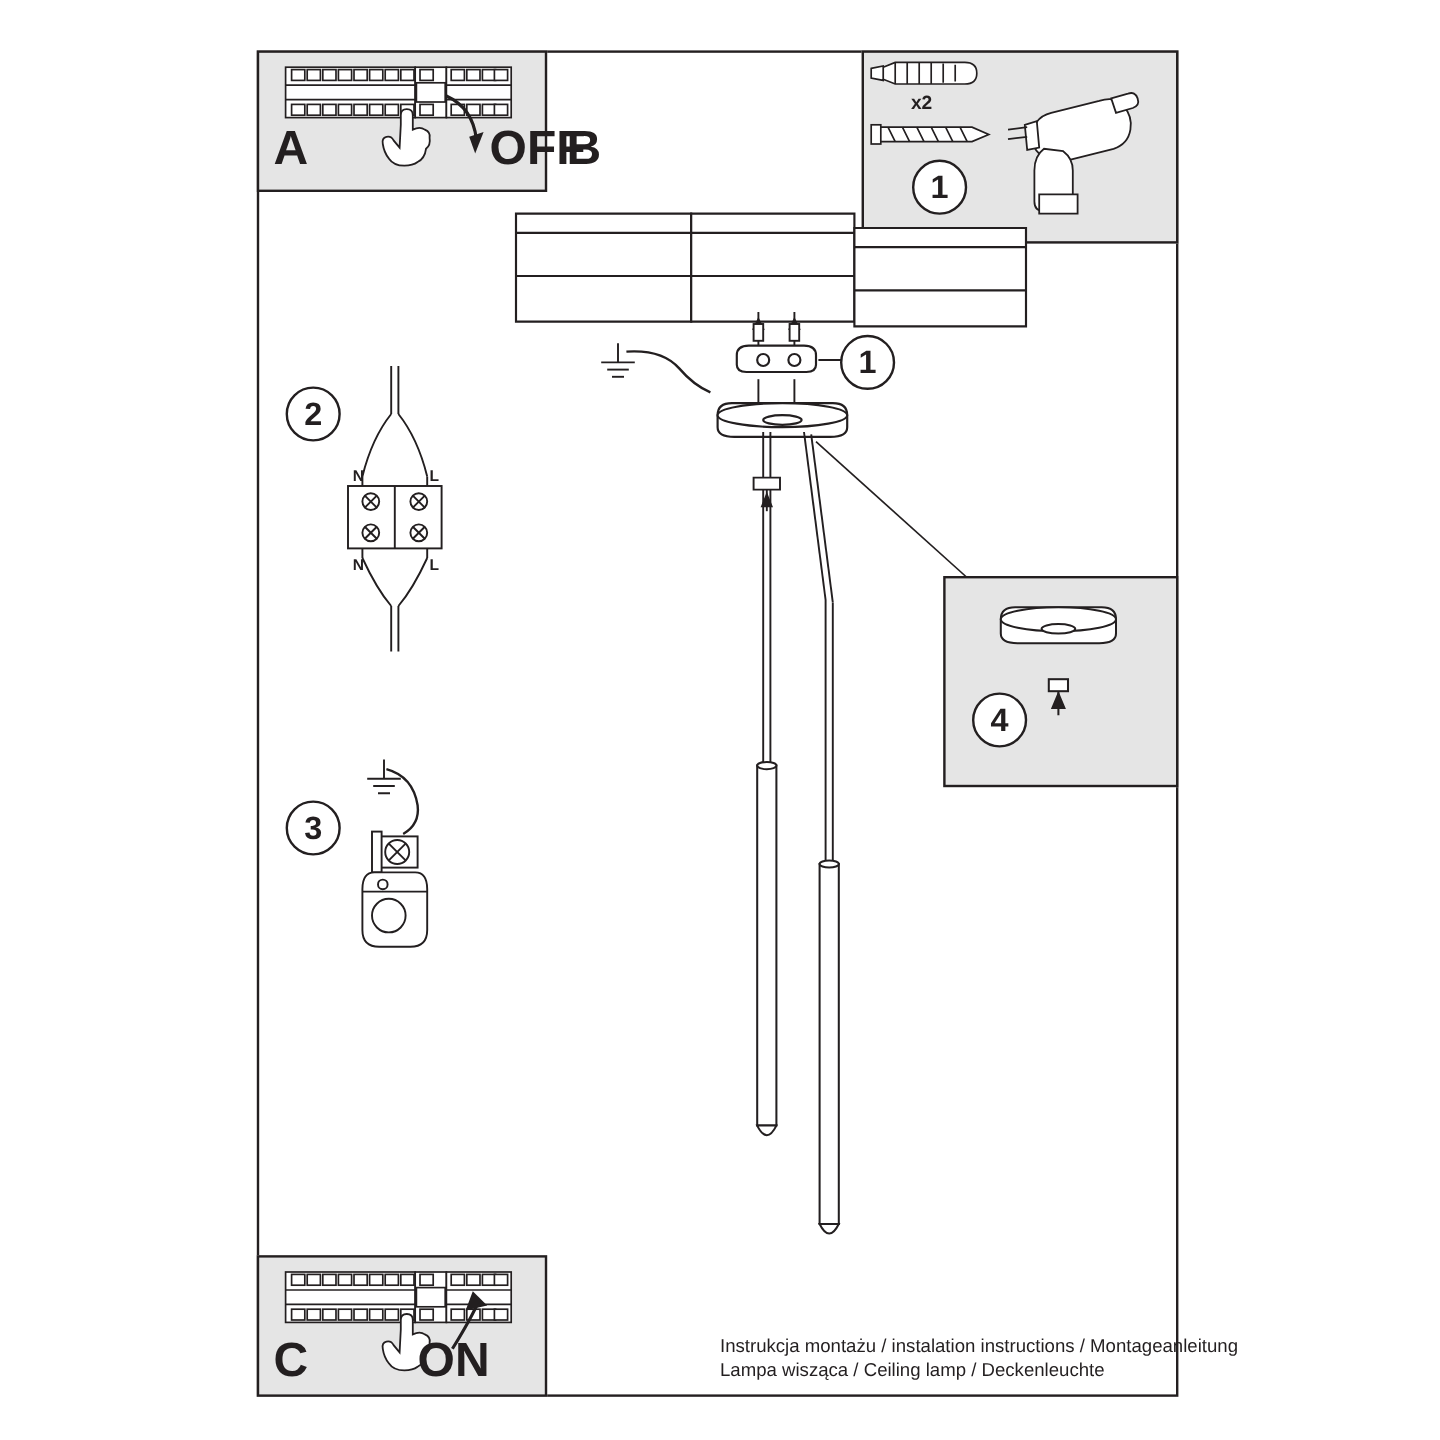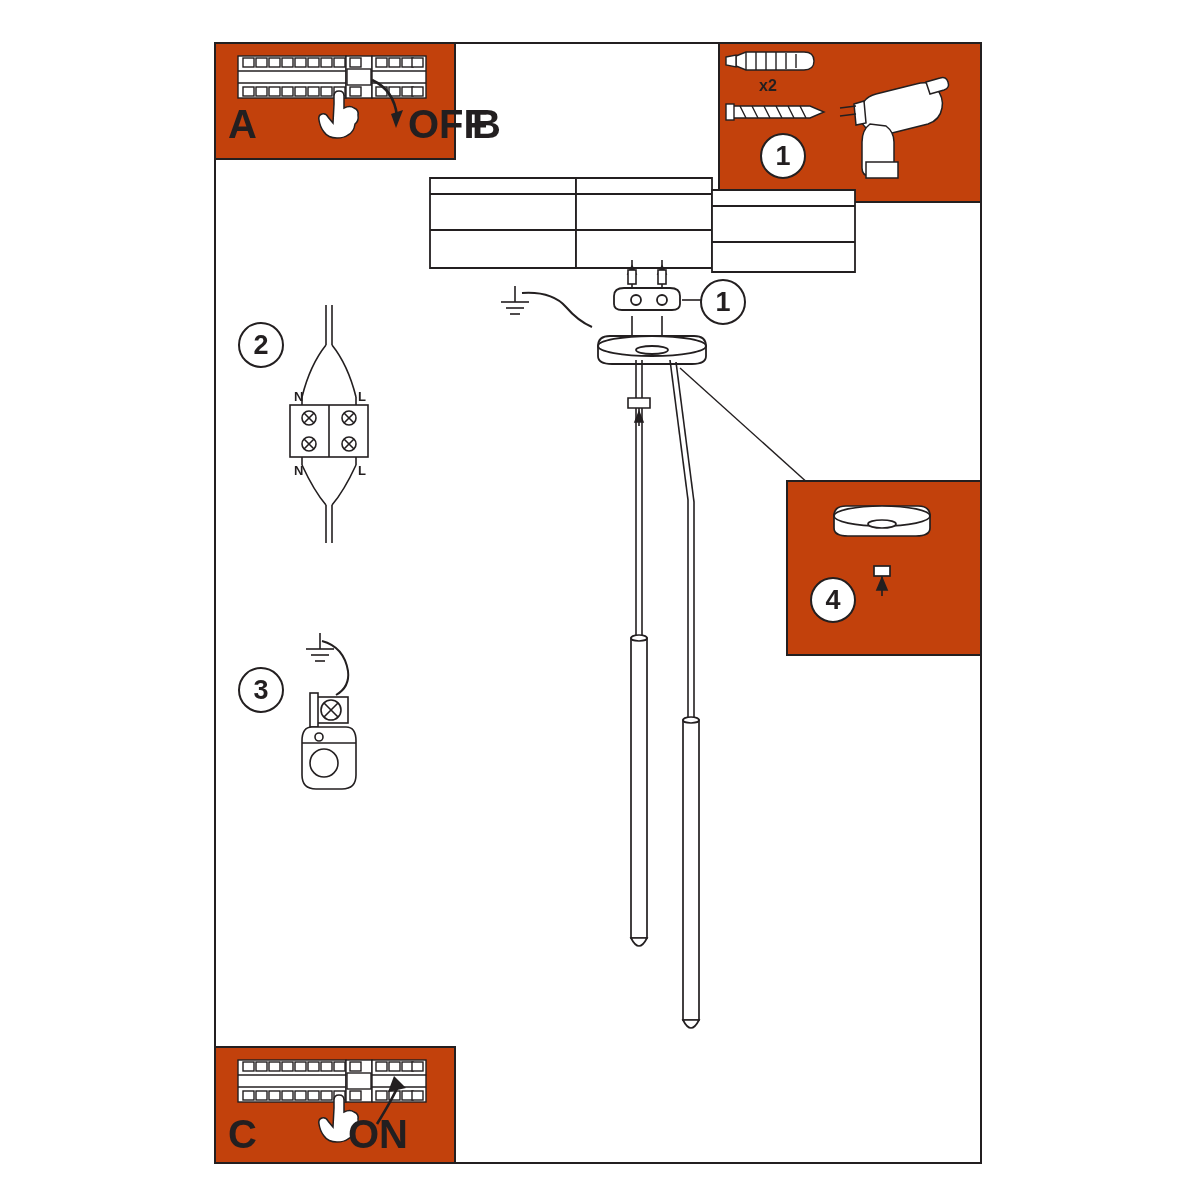--- a/index.html
+++ b/index.html
@@ -19,21 +19,21 @@
     overflow: hidden;
   }
   .frame {
     position: absolute;
     border: 2px solid #231f20;
     background: transparent;
   }
   .panel {
     position: absolute;
     border: 2px solid #231f20;
-    background: #c2410c;
+    background: #e5e5e5;
   }
   .lbl {
     position: absolute;
     font-weight: 700;
     line-height: 1;
     color: #231f20;
     white-space: nowrap;
   }
   .lbl-big { font-size: 40px; }
   .circnum {
@@ -388,14 +388,16 @@
       </g>
       <g class="ln" stroke-width="2.6">
         <path d="M161 76 q16 -26 22 -40"></path>
       </g>
       <polygon points="178,28 190,40 172,44" fill="#231f20"></polygon>
     </svg>
     <div class="lbl lbl-big" style="left:12px; top:66px;">C</div>
     <div class="lbl lbl-big" style="left:132px; top:66px;">ON</div>
   </div>
 
+  <div class="footer" style="left:600px; top:1112px;">Instrukcja montażu / instalation instructions / Montageanleitung</div>
+  <div class="footer" style="left:600px; top:1132px;">Lampa wisząca / Ceiling lamp / Deckenleuchte</div>
 
 </div>
 
 </body></html>

